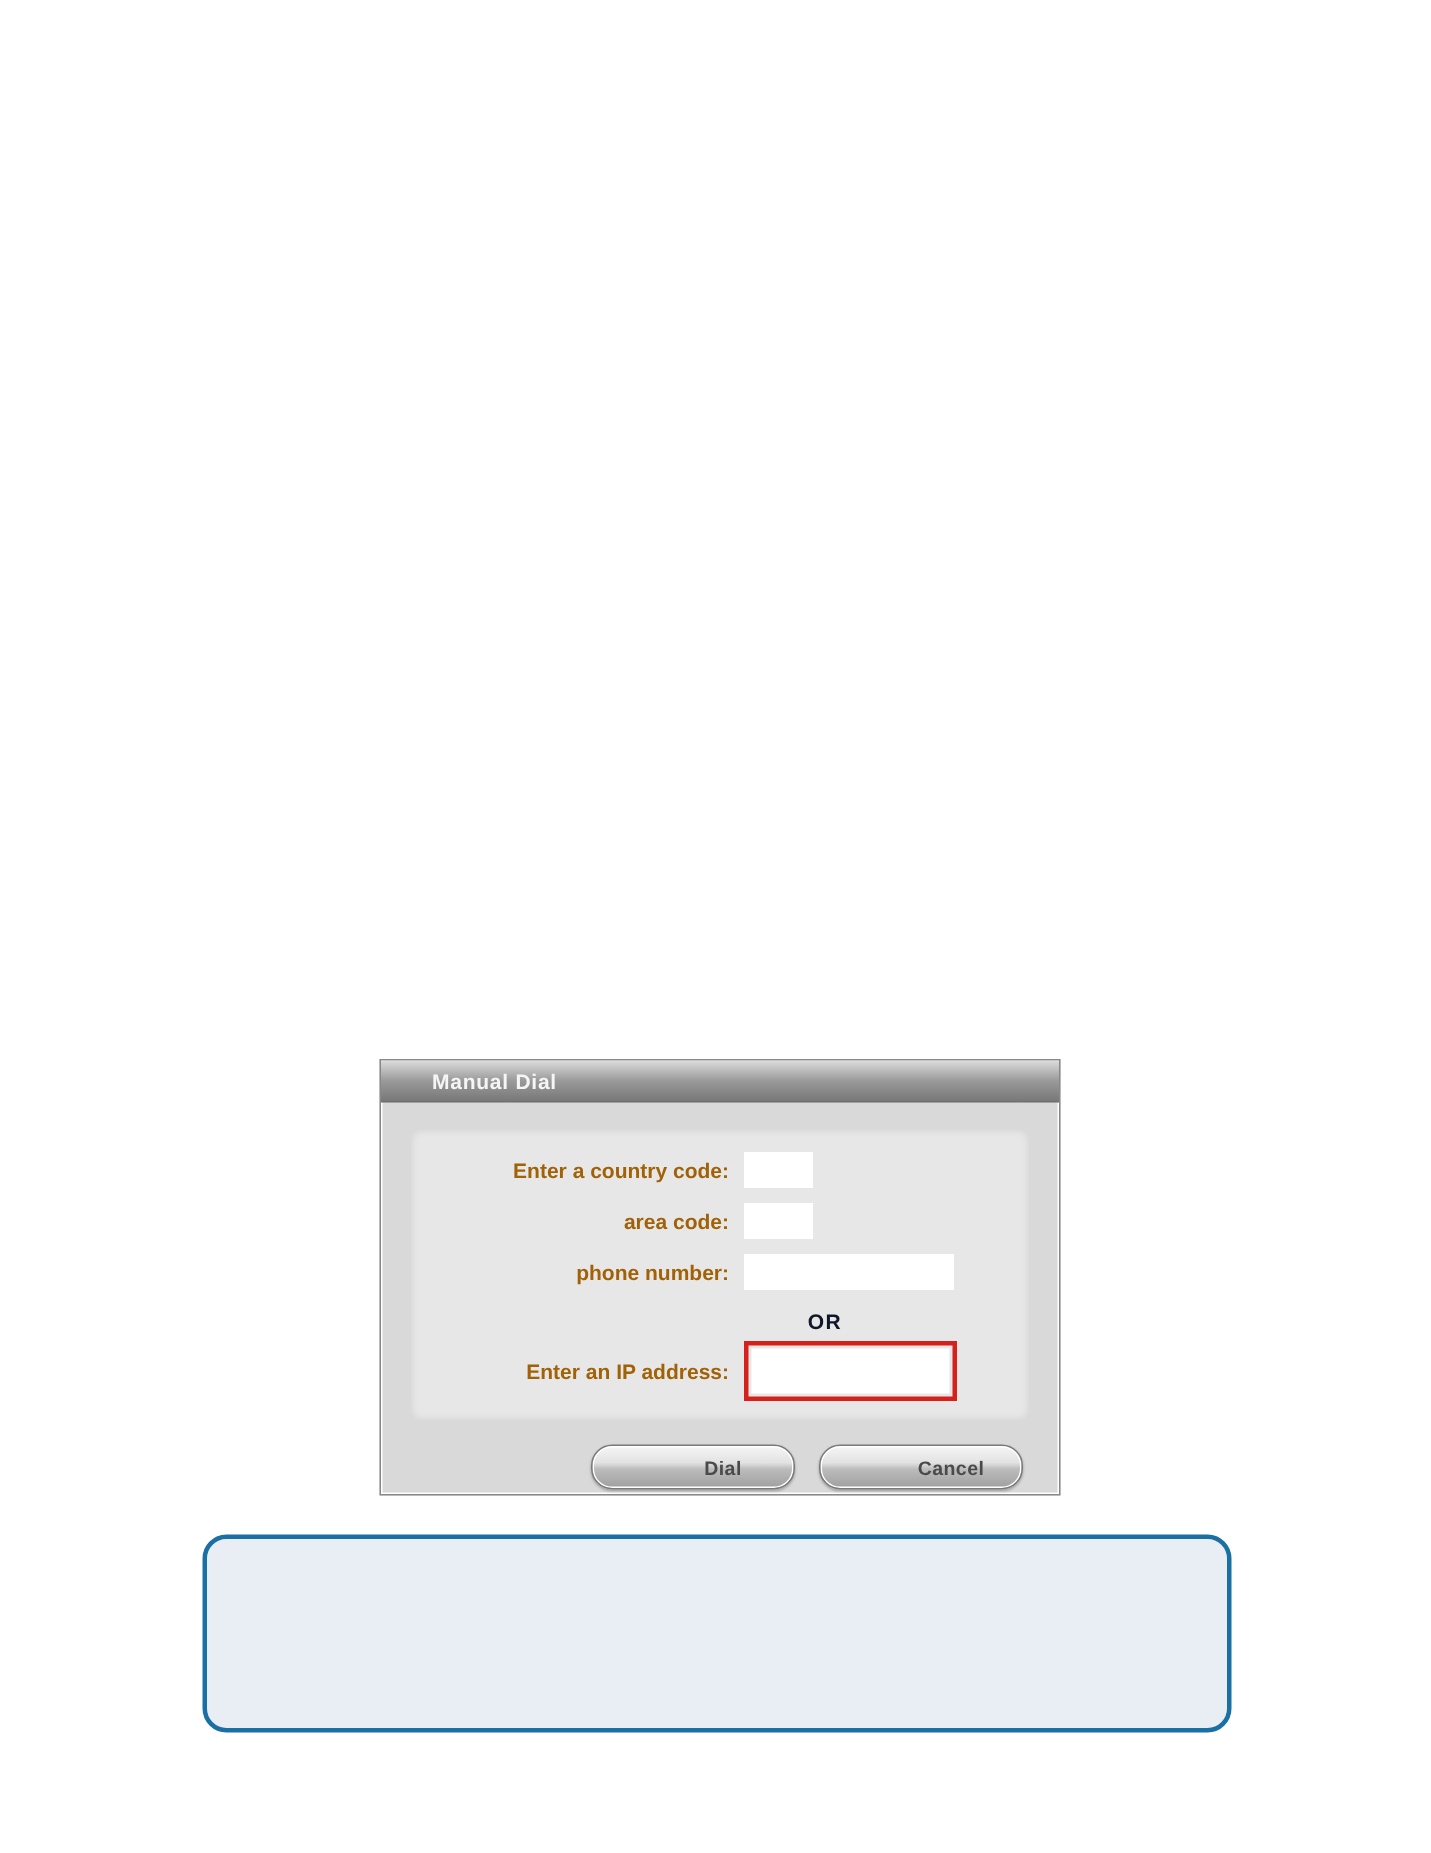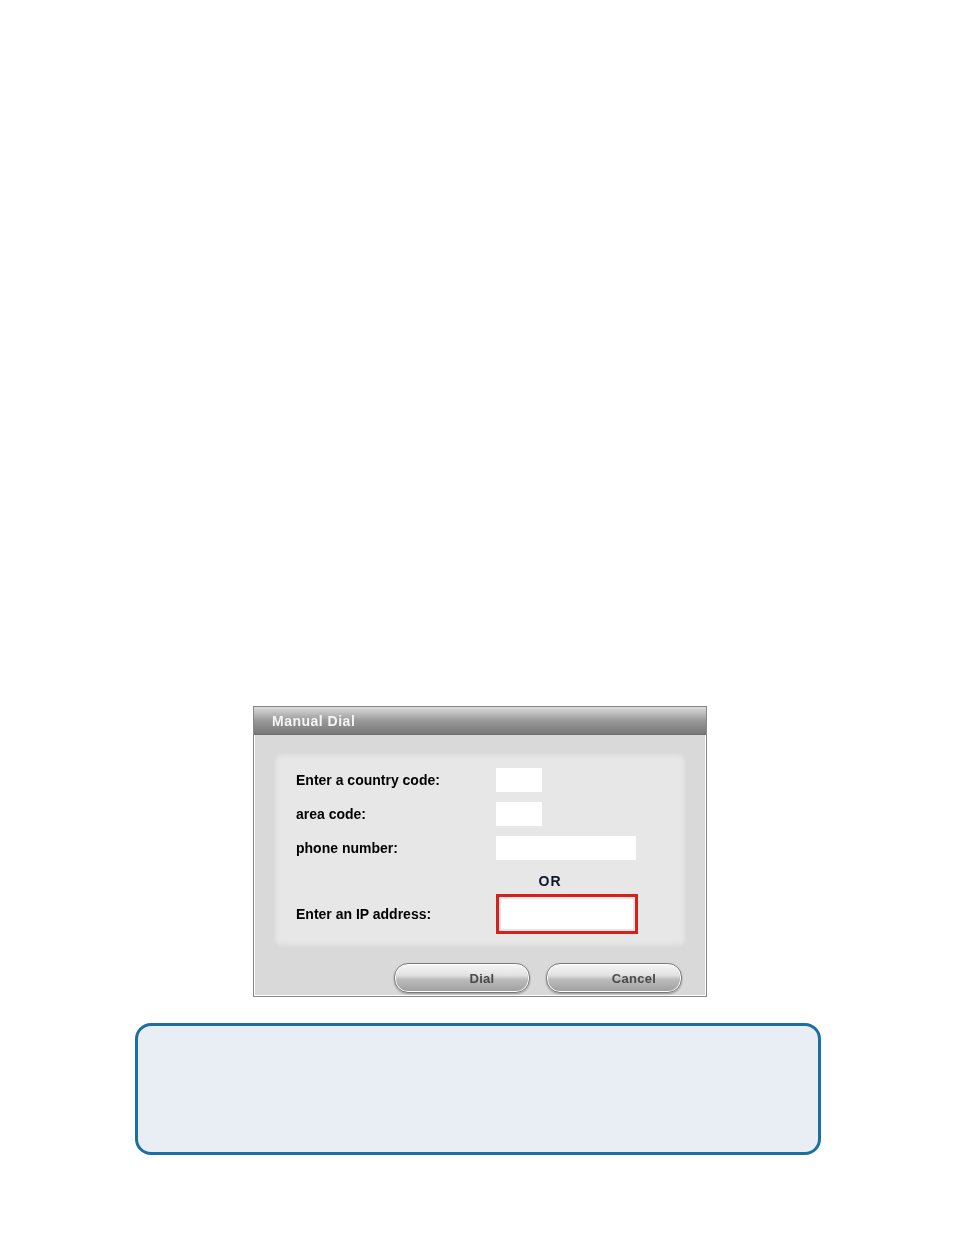--- a/index.html
+++ b/index.html
@@ -27,21 +27,21 @@
     border: 1px solid #888;
     box-shadow: inset 0 0 0 1px #fff;
     box-sizing: border-box;
   }
   .titlebar {
     height: 28px;
     background: linear-gradient(to bottom, #dcdcdc 0%, #9a9a9a 50%, #787878 100%);
     border-bottom: 1px solid #6f6f6f;
     display: flex;
     align-items: center;
-    padding-left: 18px;
+    padding-left: 34px;
     box-sizing: border-box;
   }
   .titlebar-text {
     color: #f5f5f5;
     font-size: 14px;
     font-weight: bold;
     letter-spacing: 0.5px;
   }
   .body {
     position: relative;
@@ -59,22 +59,23 @@
     align-items: stretch;
   }
   .row {
     display: flex;
     align-items: center;
     margin-bottom: 8px;
     height: 26px;
   }
   .row-label {
     width: 200px;
-    text-align: left;
-    color: #000000;
+    text-align: right;
+    padding-right: 10px;
+    color: #a16207;
     font-size: 14px;
     font-weight: bold;
     box-sizing: border-box;
   }
   .row-input {
     background: #ffffff;
     height: 24px;
     box-sizing: border-box;
   }
   .inp-small { width: 46px; }

